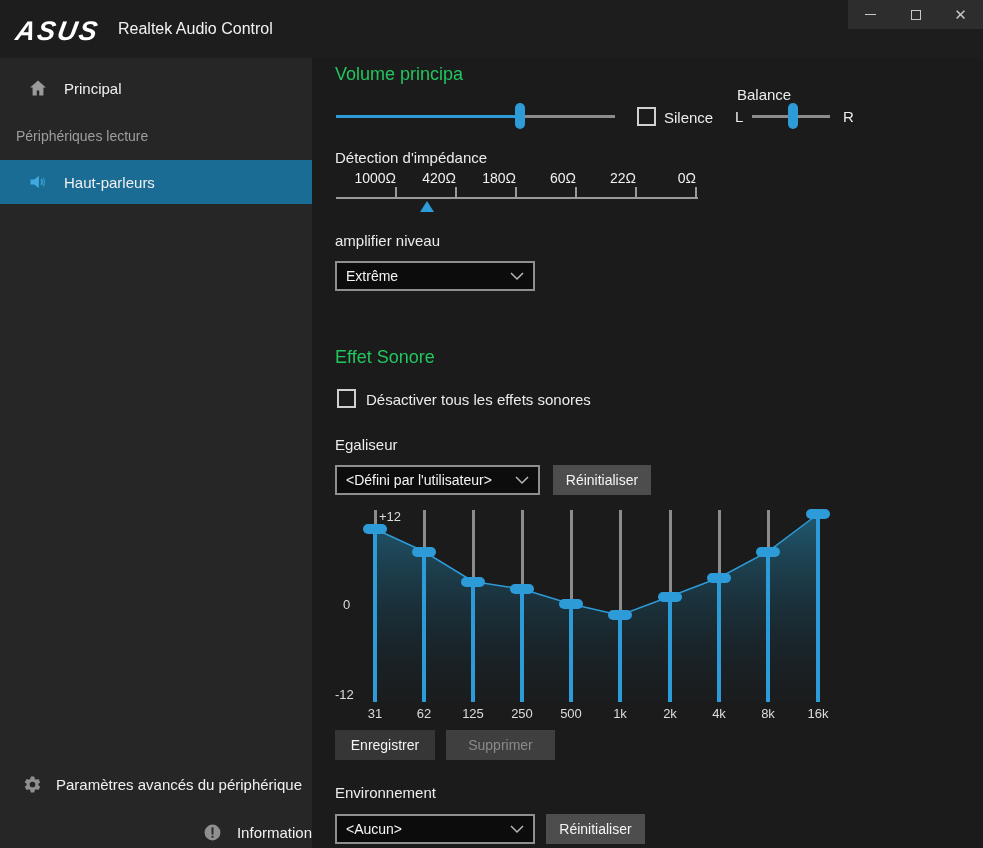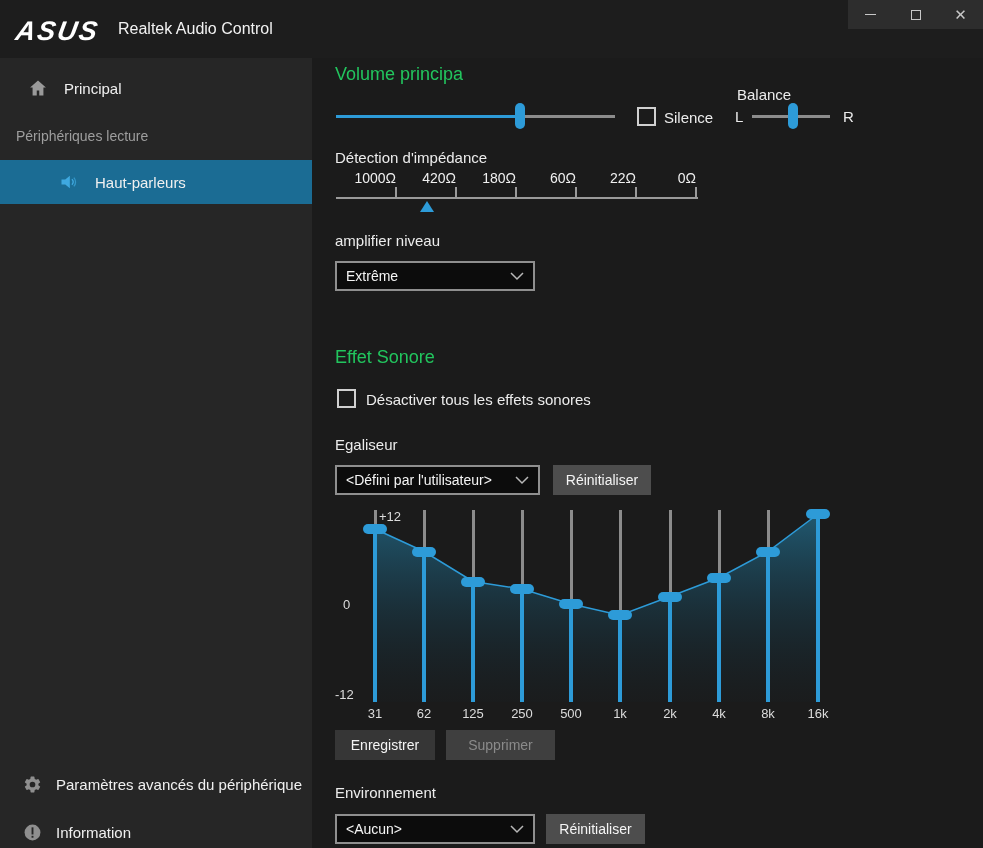--- a/index.html
+++ b/index.html
@@ -18,25 +18,25 @@
   .glyph-min { width:11px; height:1px; background:#c8c8c8; display:block; }
   .glyph-max { width:10px; height:10px; border:1px solid #c8c8c8; display:block; }
   .glyph-close { color:#c8c8c8; font-size:15px; line-height:1; }
 
   
   .sidebar { position:absolute; left:0; top:58px; width:312px; height:790px; background:#262626; }
   .nav-item { position:absolute; left:0; width:312px; height:44px; display:flex; align-items:center; font-size:15px; color:#f0f0f0; }
   .nav-item .ic { width:20px; height:20px; margin-left:28px; margin-right:16px; display:flex; align-items:center; justify-content:center; }
   .nav-principal { top:8px; }
   .section-label { position:absolute; left:16px; top:70px; font-size:14px; color:#9e9e9e; }
-  .nav-selected { top:102px; background:#1b6c94;padding-left:31px; }
+  .nav-selected { top:102px; background:#1b6c94; }
   .side-bottom-item { position:absolute; left:0; width:312px; height:32px; display:flex; align-items:center; font-size:15px; color:#f0f0f0; }
   .side-bottom-item .ic { width:20px; height:20px; margin-left:22px; margin-right:14px; display:flex; align-items:center; justify-content:center; }
   .row-advanced { top:710px; }
-  .row-info { top:758px; }
+  .row-info { top:758px;justify-content:flex-end; }
 
   
   .main { position:absolute; left:312px; top:58px; width:671px; height:790px; background:#1b1b1b; }
   .h1 { position:absolute; font-size:18px; font-weight:400; color:#22c55e; }
   .lbl { position:absolute; font-size:15px; color:#ececec; }
 
   
   .slider { position:absolute; height:26px; }
   .slider .track { position:absolute; left:0; top:12px; width:100%; height:3px; background:#8c8c8c; }
   .slider .fill { position:absolute; left:0; top:12px; height:3px; background:#2d9bd8; }

